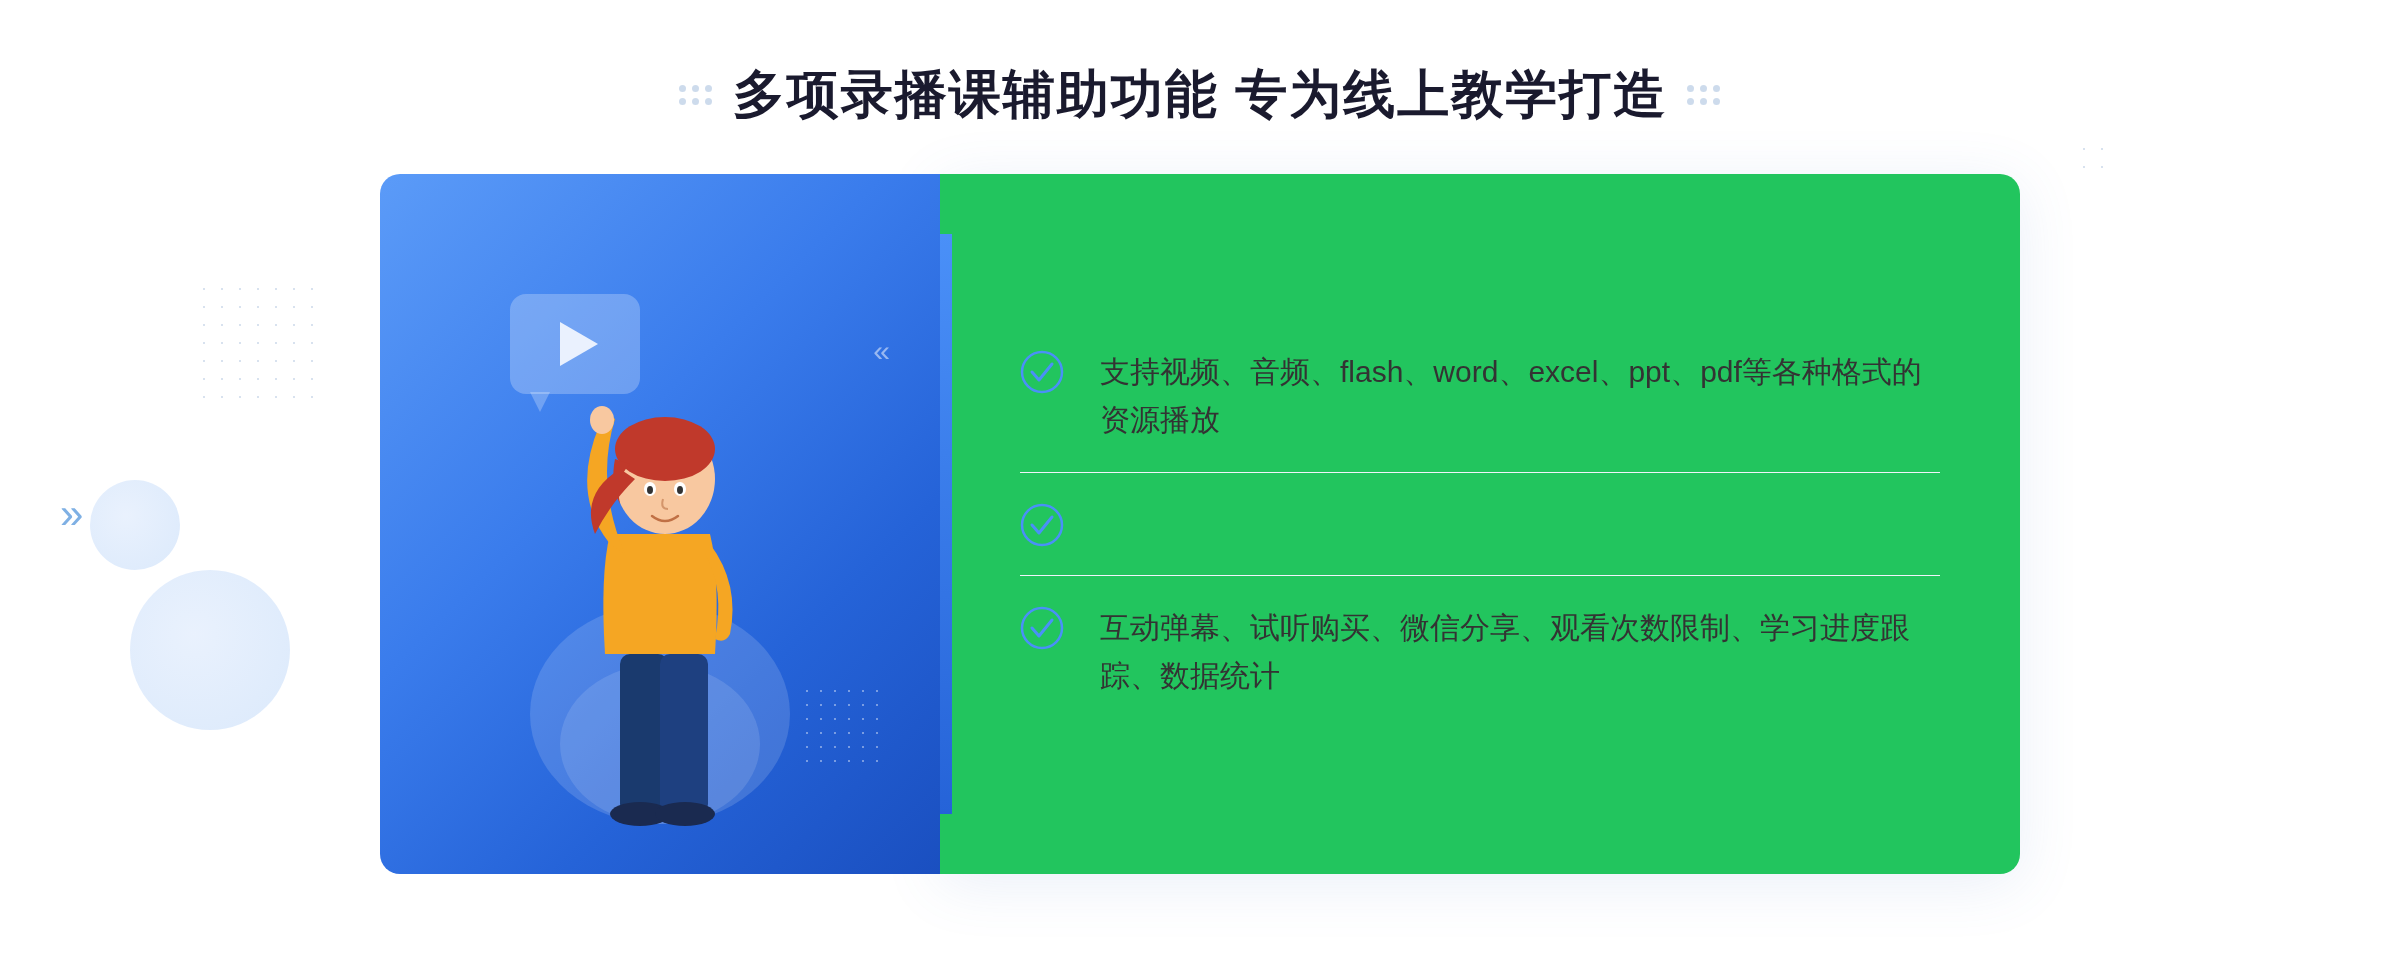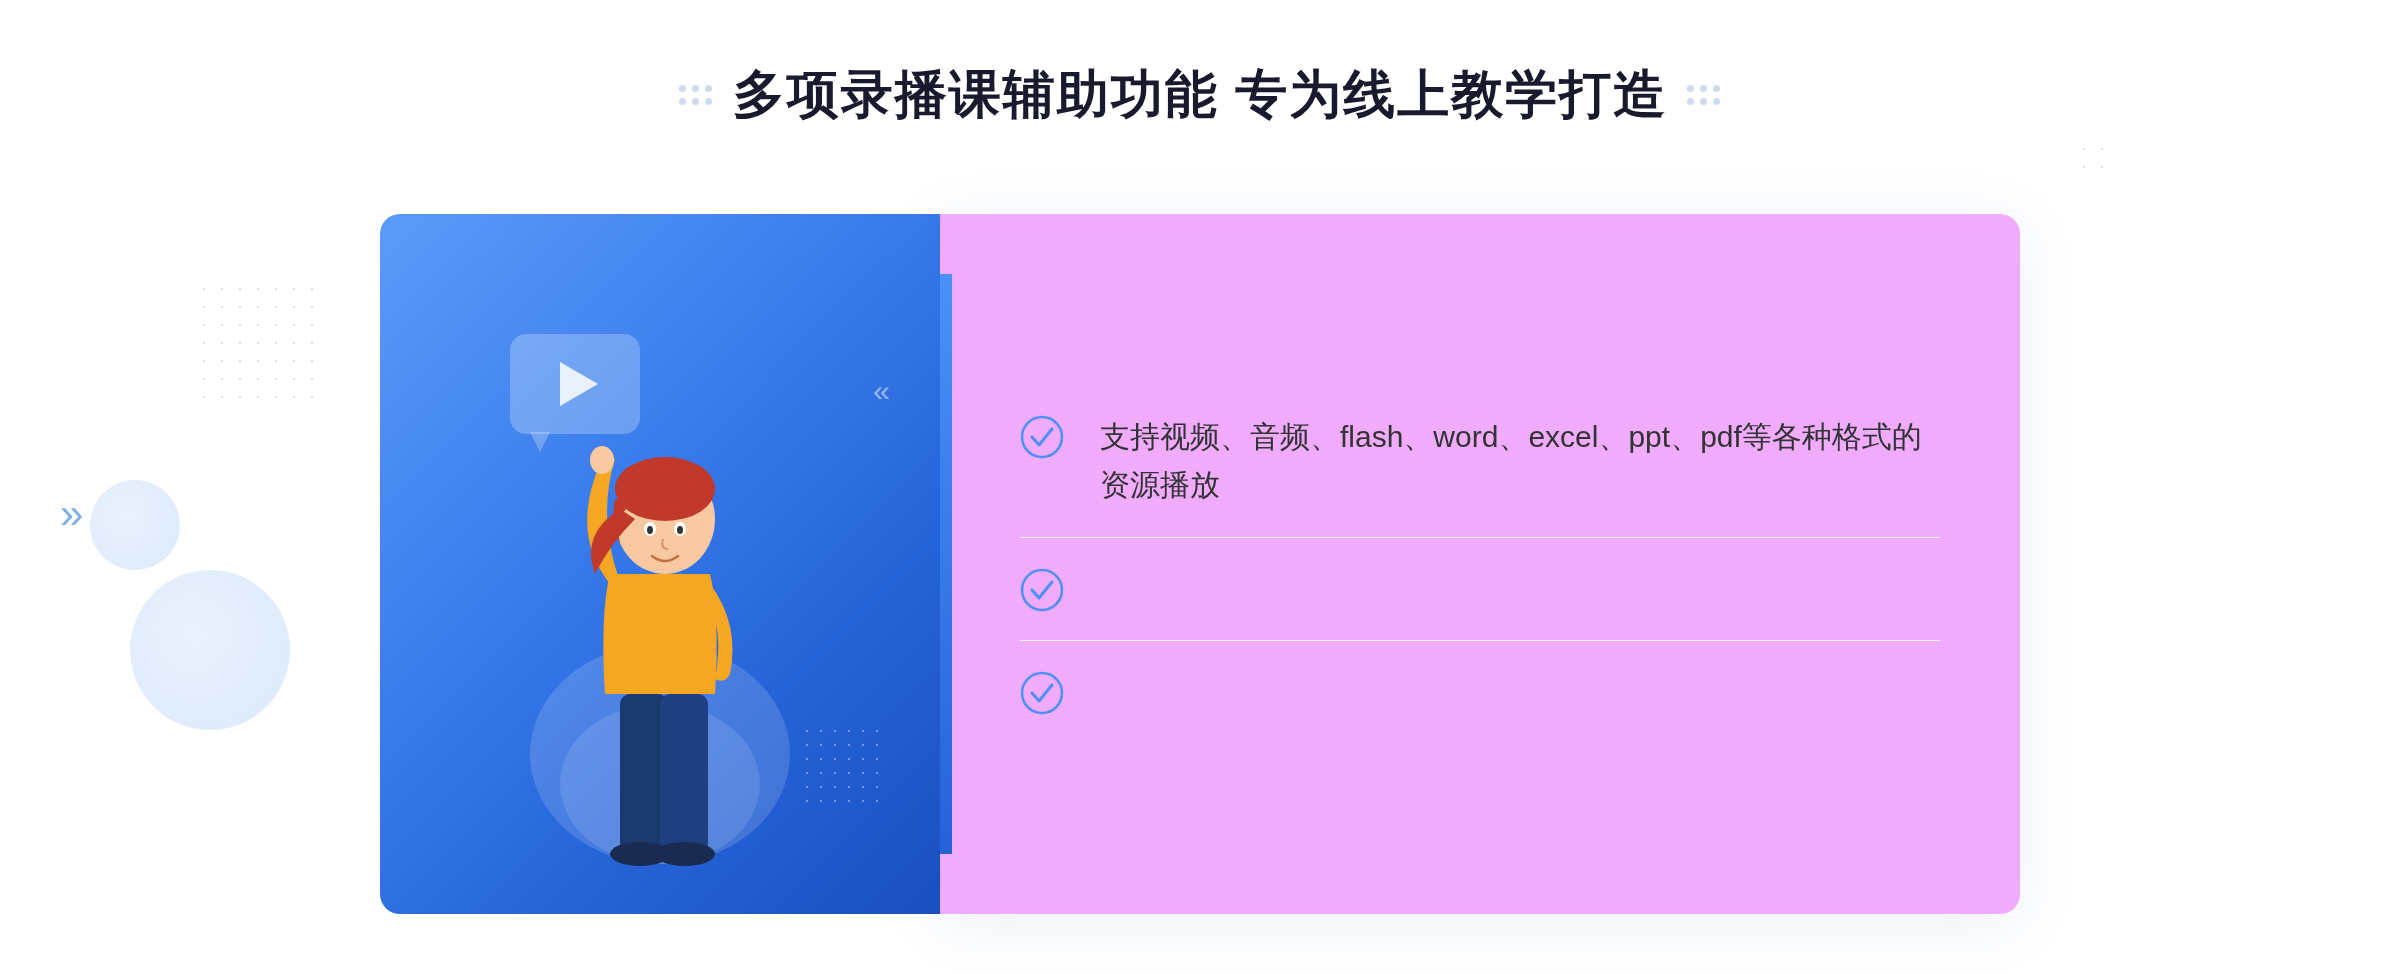--- a/index.html
+++ b/index.html
@@ -79,21 +79,21 @@
       height: 90px;
       left: 90px;
       top: 480px;
     }
 
     
     .header-section {
       display: flex;
       flex-direction: column;
       align-items: center;
-      margin-bottom: 84px;
+      margin-bottom: 44px;
       position: relative;
     }
 
     .header-title-row {
       display: flex;
       align-items: center;
       gap: 20px;
     }
 
     
@@ -220,21 +220,21 @@
       position: absolute;
       bottom: 0;
       left: 0;
       width: 100%;
       height: 100%;
     }
 
     
     .features-panel {
       flex: 1;
-      background: #f0abfc;
+      background: #22c55e;
       border-radius: 0 20px 20px 0;
       box-shadow: 0 10px 60px rgba(80, 120, 200, 0.12);
       padding: 60px 80px;
       display: flex;
       flex-direction: column;
       justify-content: space-around;
     }
 
     .feature-item {
       display: flex;
@@ -387,20 +387,21 @@
         </svg>
       </div>
     </div>
           <div class="feature-item">
       <div class="check-icon">
         <svg viewBox="0 0 44 44" xmlns="http://www.w3.org/2000/svg">
           <circle cx="22" cy="22" r="20" fill="none" stroke="#4a90f8" stroke-width="2.5"></circle>
           <polyline points="12,22 19,30 32,14" fill="none" stroke="#4a90f8" stroke-width="3" stroke-linecap="round" stroke-linejoin="round"></polyline>
         </svg>
       </div>
+      <span class="feature-text">互动弹幕、试听购买、微信分享、观看次数限制、学习进度跟踪、数据统计</span>
     </div>
         </div>
 
     </div>
 
   </div>
 
 </div>
 
 </body></html>

